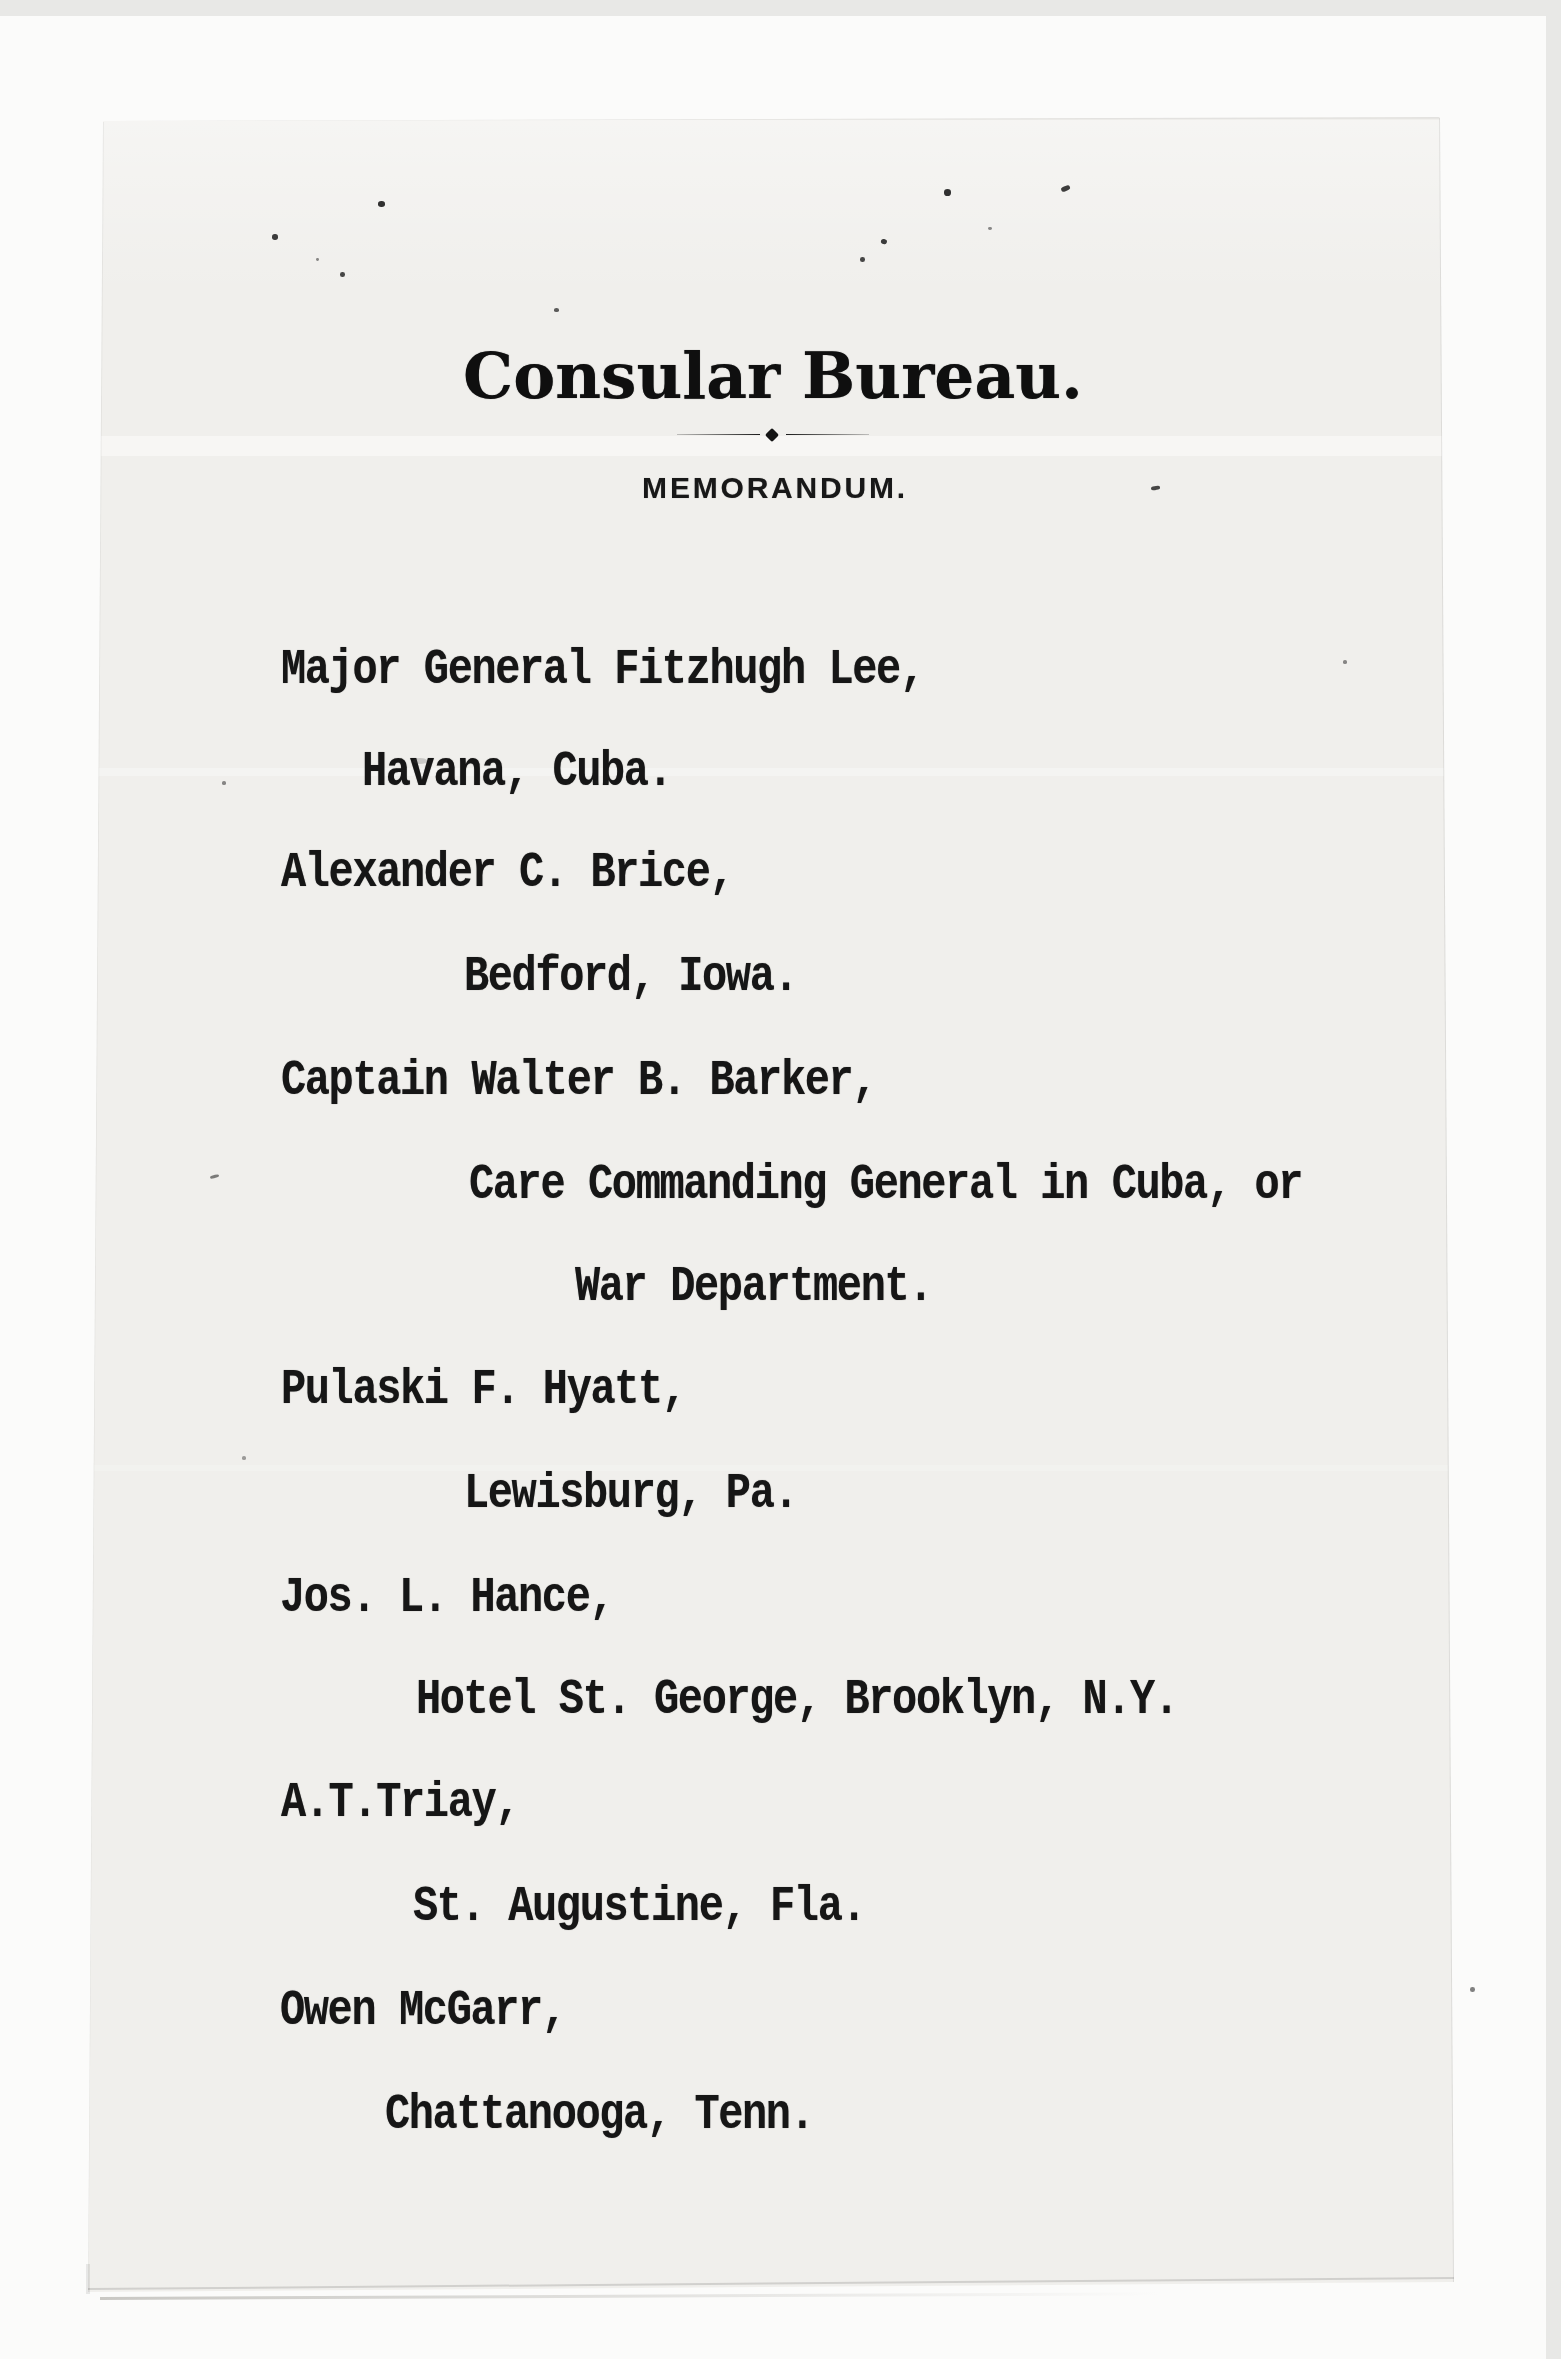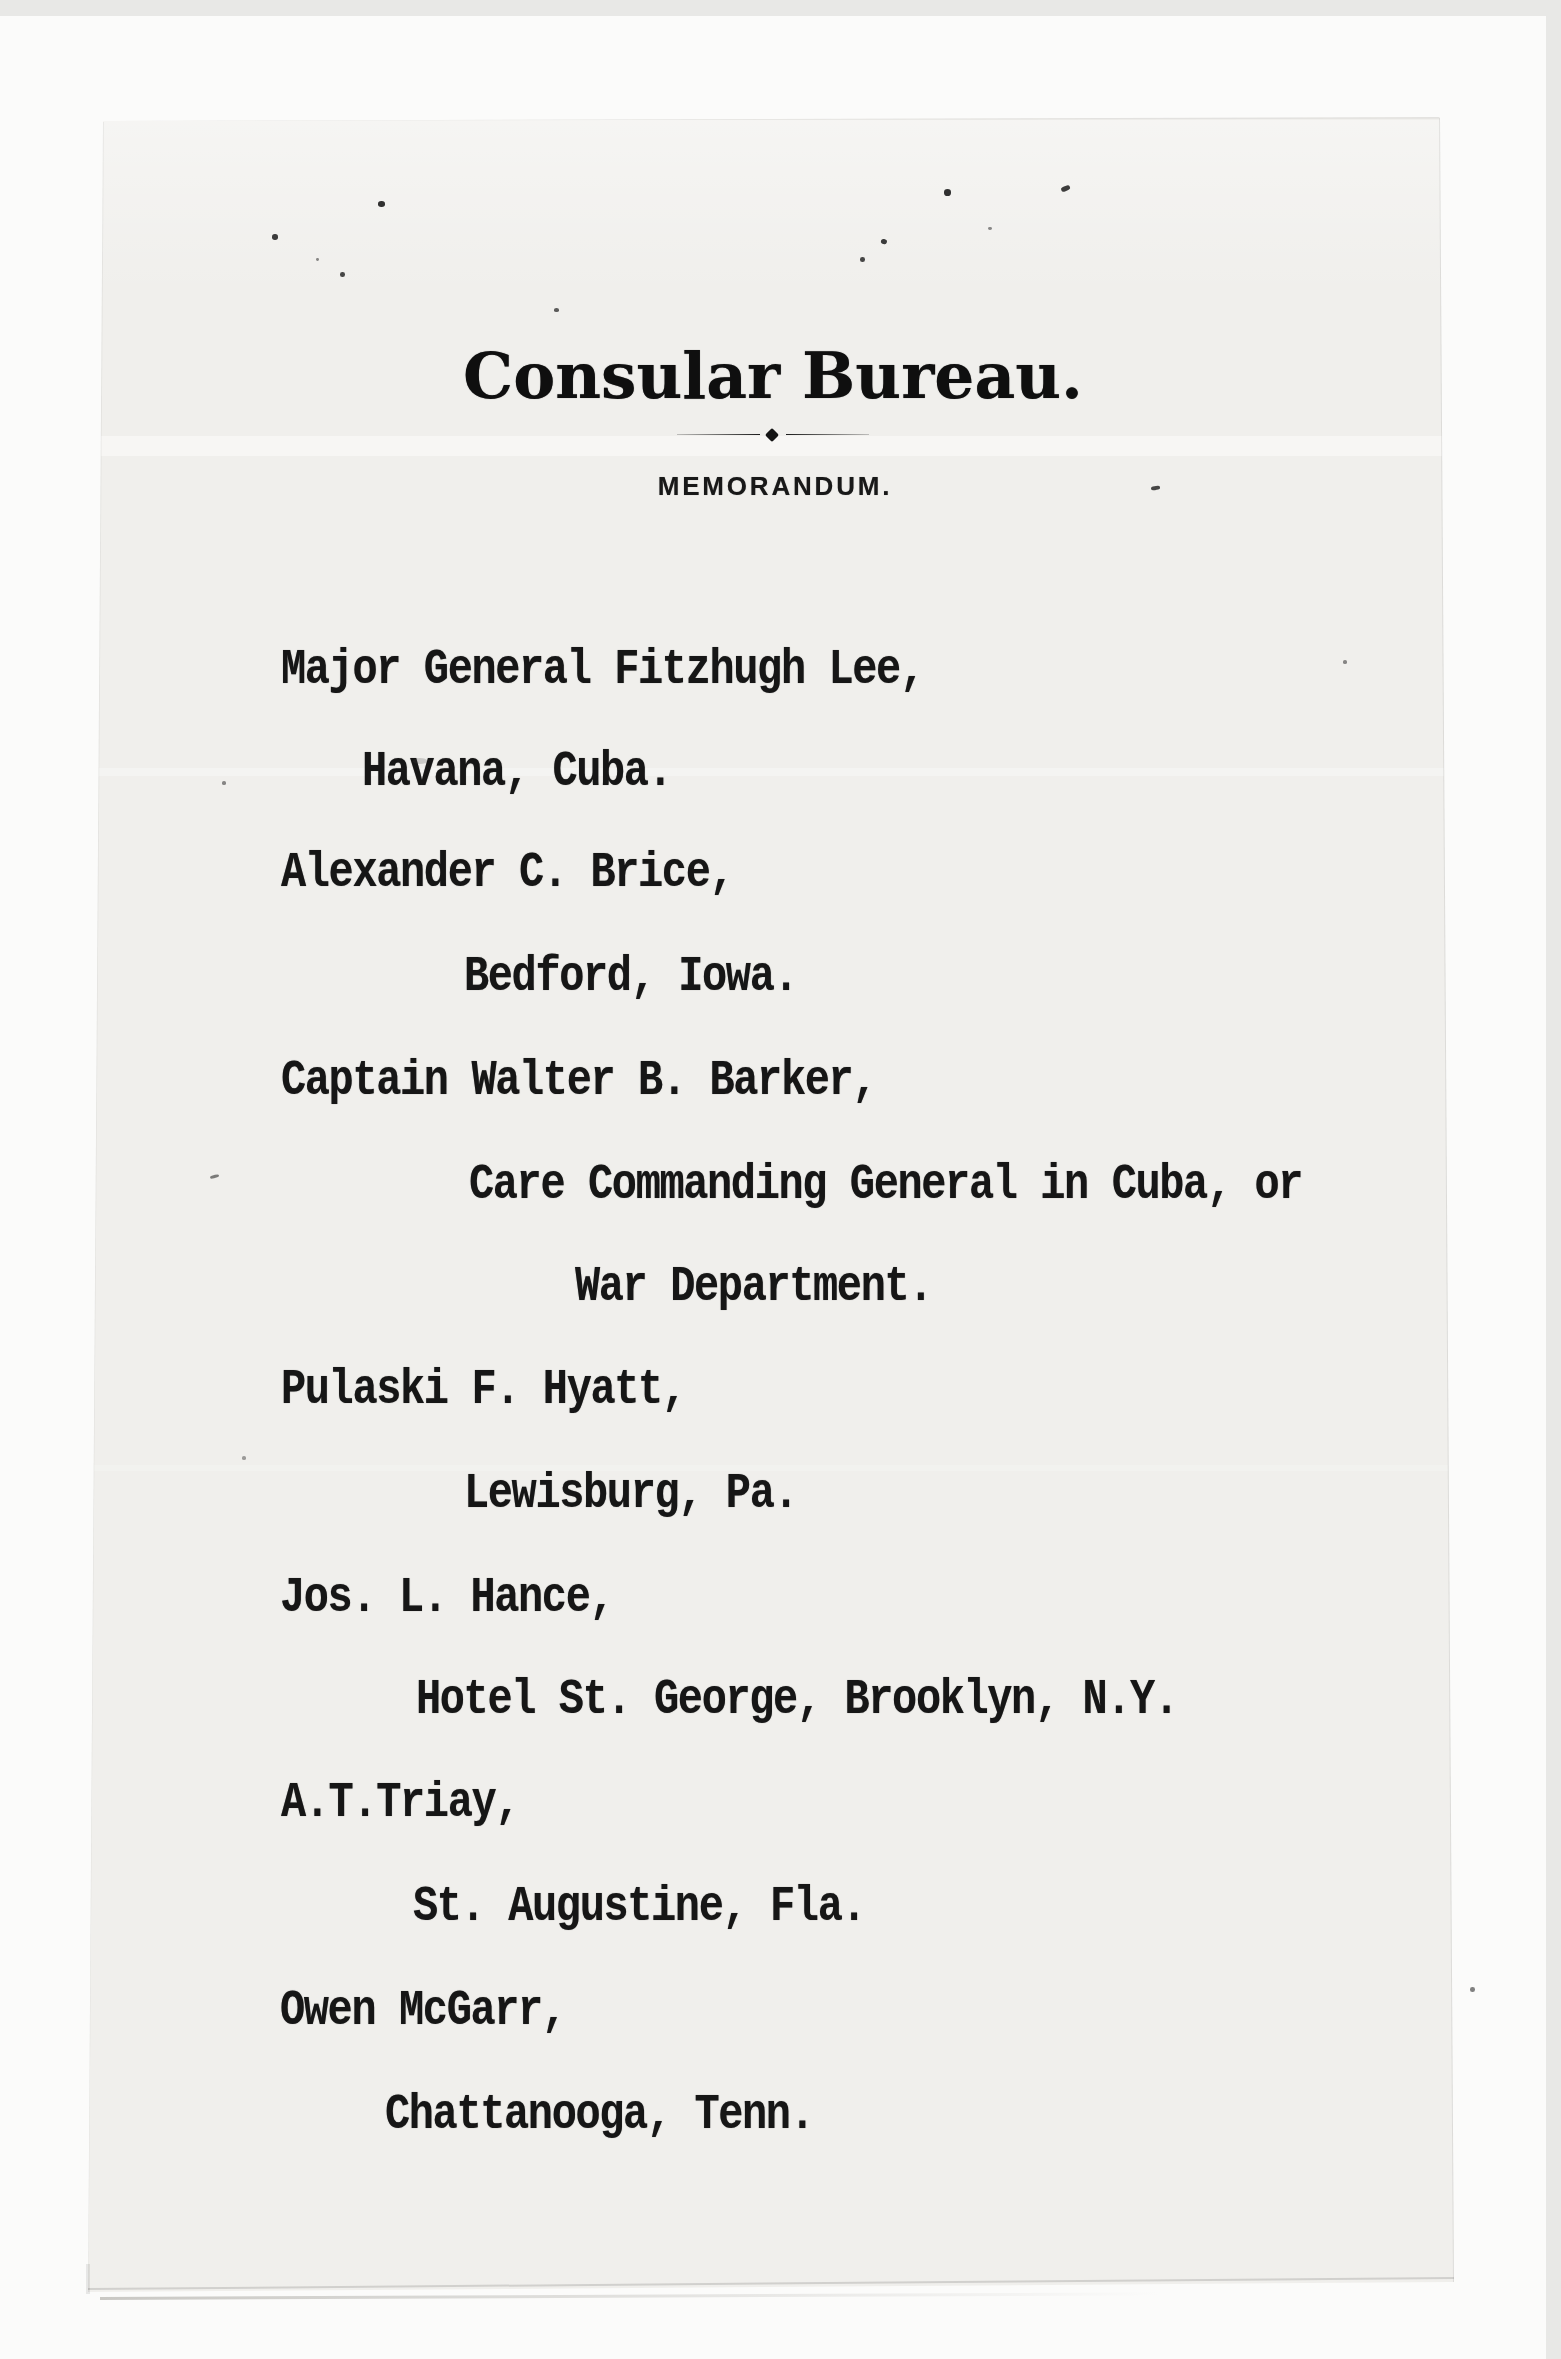--- a/index.html
+++ b/index.html
@@ -46,21 +46,21 @@
   .divider .seg{position:absolute;top:4.6px;height:1.8px;}
   .divider .seg.l{left:0;width:83px;background:linear-gradient(to right,rgba(40,40,40,.25),#1c1c1c);}
   .divider .seg.r{right:0;width:83px;background:linear-gradient(to left,rgba(40,40,40,.25),#1c1c1c);}
   .divider .diamond{
     position:absolute;left:90px;top:0.9px;width:10px;height:10px;
     background:#141414;transform:rotate(45deg);border-radius:1.8px;
   }
   .memo-label{
     position:absolute;left:775px;top:457px;transform:translateX(-50%);
     font-family:"Liberation Sans",sans-serif;font-weight:bold;
-    font-size:26px;line-height:1;letter-spacing:2.8px;color:#181818;
+    font-size:30px;line-height:1;letter-spacing:2.8px;color:#181818;
     white-space:nowrap;text-shadow:0 0 0.9px rgba(0,0,0,.4);
   }
   
   .tline{
     position:absolute;
     font-family:"Liberation Mono","DejaVu Sans Mono",monospace;
     font-weight:bold;font-size:42px;line-height:1;
     letter-spacing:-1.4px;color:#161616;white-space:nowrap;
     transform:scaleY(1.18);transform-origin:left top;
     text-shadow:0 0 0.9px rgba(10,10,10,.45);

